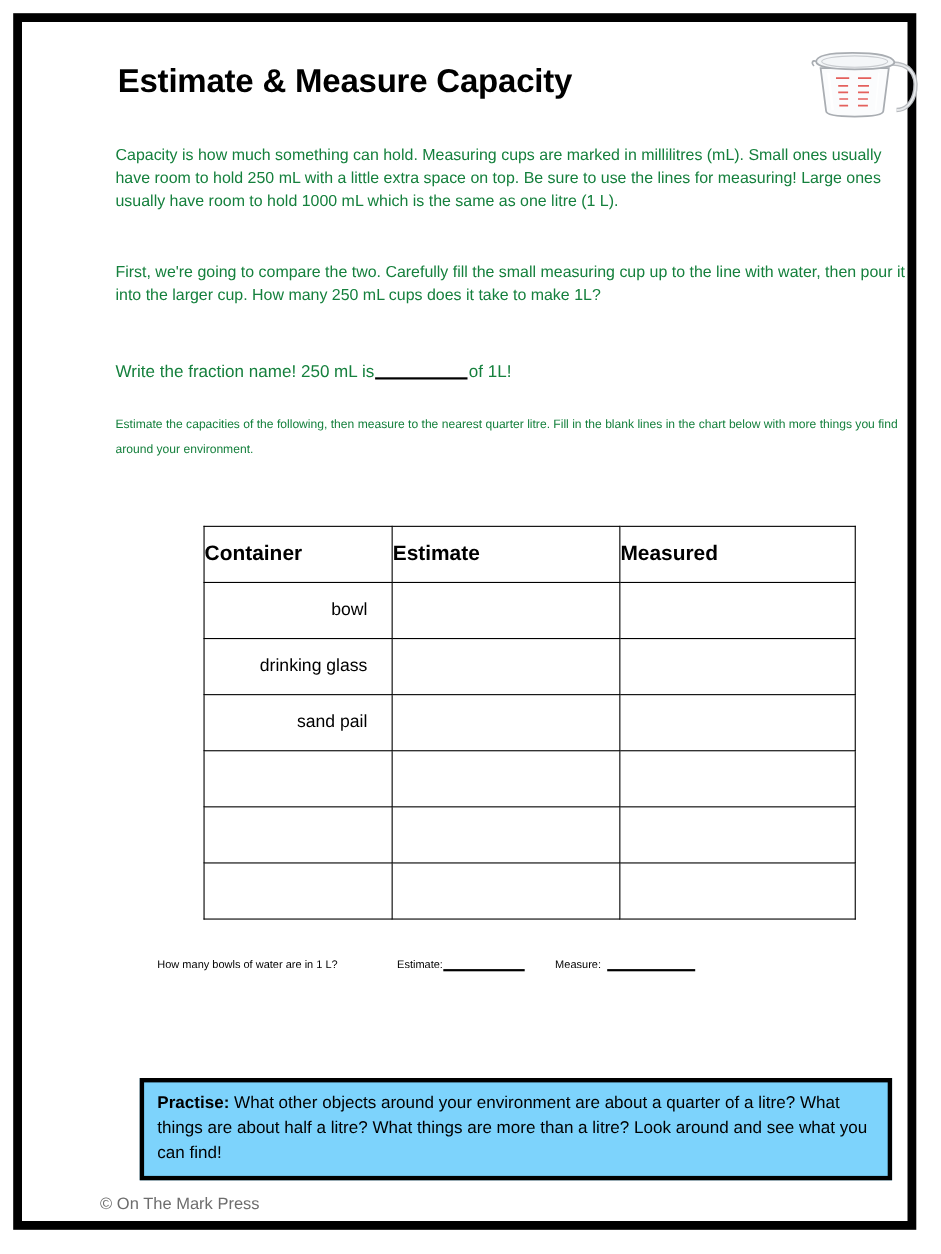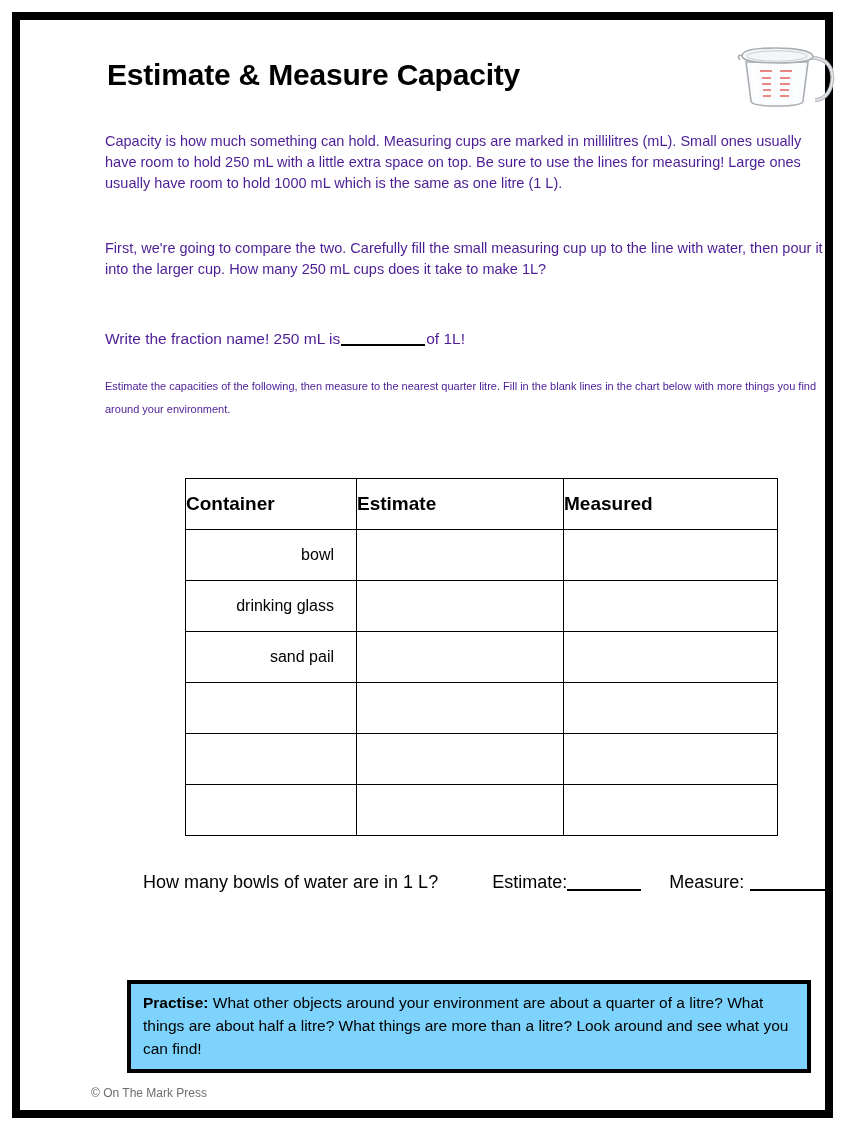--- a/index.html
+++ b/index.html
@@ -56,21 +56,21 @@
     top: 38px;
     width: 108px;
     height: 72px;
   }
 
   
   .para {
     position: absolute;
     font-size: 14.5px;
     line-height: 21px;
-    color: #4c1d95;
+    color: #15803d;
   }
   .para.p1 { left: 66px; top: 131px; width: 700px; }
   .para.p2 { left: 66px; top: 238px; width: 745px; }
   .para.p3 {
     left: 66px; top: 328px; width: 740px;
     font-size: 15.5px;
   }
   .para.p4 {
     left: 66px; top: 375px; width: 745px;
     font-size: 11px; line-height: 23px;
@@ -114,21 +114,21 @@
   }
   .cap-table td.item {
     text-align: right;
     padding-right: 22px;
     font-size: 16px;
   }
 
   
   .qline {
     position: absolute;
-    font-size: 18px;
+    font-size: 10px;
     white-space: nowrap;
     text-decoration: underline;
   }
   .qline .q-text { display: inline-block; }
   .qline .lbl { display: inline-block; }
   .rule {
     display: inline-block;
     border-bottom: 2.5px solid #000;
     vertical-align: -3px;
   }
@@ -158,21 +158,21 @@
     font-size: 15.5px;
     line-height: 23px;
   }
   .practise-box .kw { font-weight: bold; }
 
   
   .footer {
     position: absolute;
     left: 52px;
     top: 1086px;
-    font-size: 12px;
+    font-size: 15px;
     color: #6d6d6d;
   }
 </style>
 </head>
 <body>
 
 <div id="page">
 
   <div id="page-frame"></div>
 

